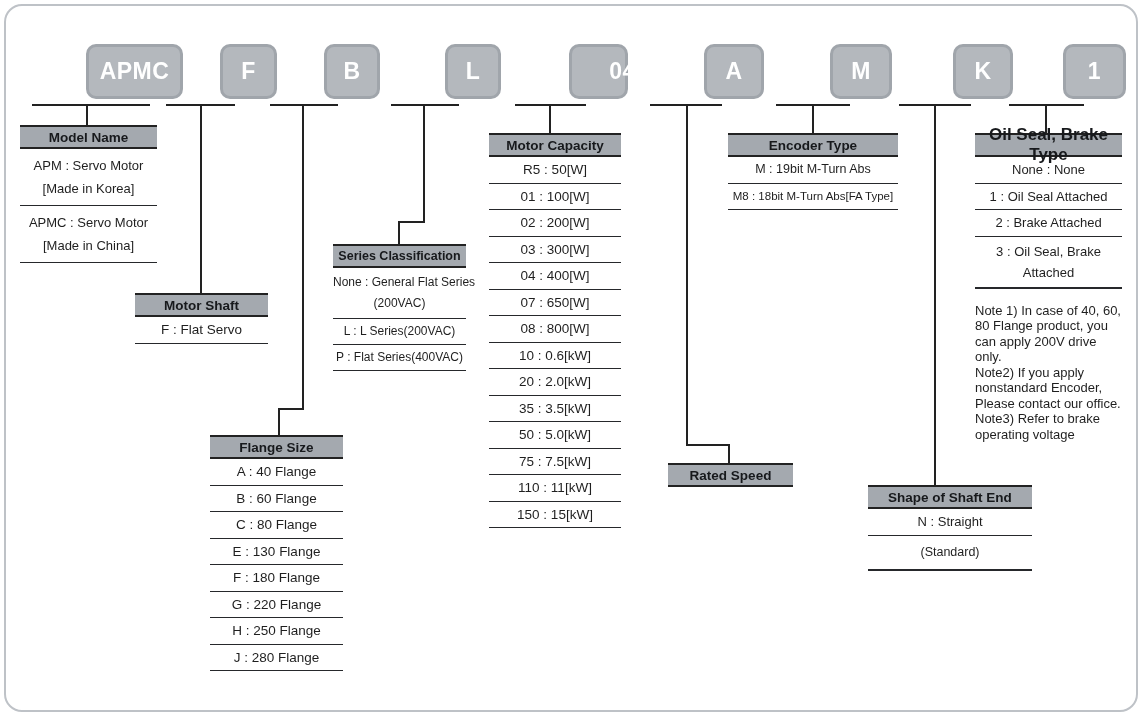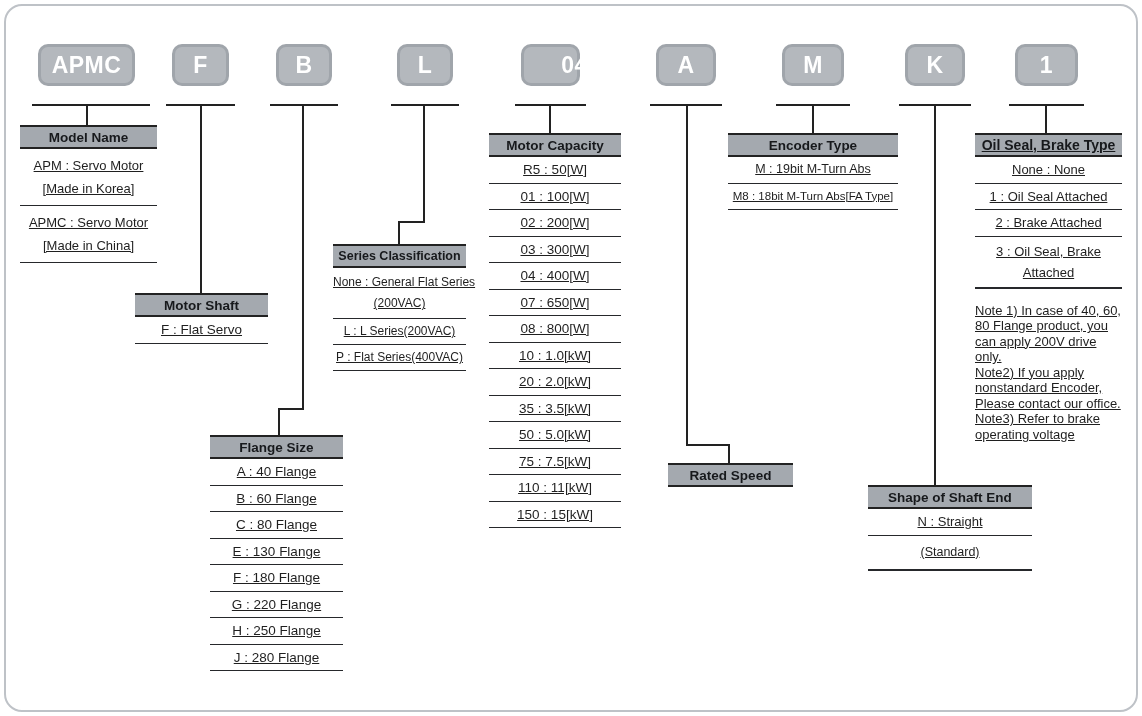--- a/index.html
+++ b/index.html
@@ -1,52 +1,52 @@
 <!DOCTYPE html>
 <html style="--code-box-fill: #b4b8bd; --code-box-border: #a0a5ab; --header-fill: #a4a9af; --line: #222222;"><head>
 <meta charset="utf-8">
 <style>
   html,body{margin:0;padding:0;background:#fff;}
   body{font-family:"Liberation Sans","DejaVu Sans",sans-serif;color:#1f1f1f;}
   .stage{position:relative;width:1142px;height:716px;background:#fff;overflow:hidden;}
   .frame{position:absolute;left:4px;top:4px;right:4px;bottom:4px;border:2px solid #bec2c7;border-radius:18px;}
 
   
-  .code-box{position:absolute;top:44px;height:42px;box-sizing:border-box;
+  .code-box{position:absolute;top:44px;height:55px;box-sizing:border-box;
     background:var(--code-box-fill,#b4b8bd);border:3px solid var(--code-box-border,#a0a5ab);
     border-radius:10px;color:#fff;font-weight:bold;font-size:23px;
-    display:flex;align-items:center;justify-content:center;letter-spacing:.5px;}
+    display:flex;align-items:center;justify-content:center;letter-spacing:.5px;margin-left:48px;}
 
   
   .hline,.vline{position:absolute;background:var(--line,#222);display:block;}
   .hline{height:2px;}
   .vline{width:2px;}
 
   
   .section{position:absolute;text-align:center;box-sizing:border-box;}
   .sec-header{box-sizing:border-box;height:24px;background:var(--header-fill,#a4a9af);
     border-top:2px solid var(--line,#222);border-bottom:2px solid var(--line,#222);
     font-weight:bold;font-size:13.5px;color:#17191c;
     display:flex;align-items:center;justify-content:center;}
   .sec-row{border-bottom:1px solid #26282b;}
   .sec-row.multi{padding:4px 0;}
-  .sec-line{font-size:13.5px;line-height:21px;white-space:nowrap;text-decoration:underline;}
+  .sec-line{font-size:13.5px;line-height:21px;white-space:nowrap;}
   .sec-line:only-child{line-height:25.5px;}
 
   #sec-model .sec-line{font-size:13px;line-height:23px;}
   #sec-model .sec-row.multi{padding:5px 0;}
   #sec-series .sec-header{font-size:12.5px;}
   #sec-series .sec-line{font-size:12px;}
   #sec-series .sec-line:only-child{line-height:25px;}
   #sec-encoder .sec-line{font-size:12.5px;}
   #sec-encoder .sec-row:last-child .sec-line{font-size:11.5px;}
   #sec-shaftend .sec-line{font-size:13px;}
   #sec-shaftend .sec-row.multi .sec-line{font-size:12.5px;}
   #sec-shaftend .sec-row:last-child{border-bottom-width:2px;}
-  #sec-oilseal .sec-header{font-size:14px;text-decoration:underline;}
+  #sec-oilseal .sec-header{font-size:17px;}
   #sec-oilseal .sec-line{font-size:13px;}
   #sec-oilseal .rows .sec-row:last-child{border-bottom-width:2px;}
 
   .notes{margin-top:14px;text-align:left;}
   .notes .sec-row{border-bottom:none;padding:0;}
   .notes .sec-line,.notes .sec-line:only-child{font-size:12px;line-height:15.5px;white-space:normal;}
 </style>
 </head>
 <body>
 
@@ -179,21 +179,21 @@
         <div class="sec-row">
           <div class="sec-line">04 : 400[W]</div>
         </div>
         <div class="sec-row">
           <div class="sec-line">07 : 650[W]</div>
         </div>
         <div class="sec-row">
           <div class="sec-line">08 : 800[W]</div>
         </div>
         <div class="sec-row">
-          <div class="sec-line">10 : 1.0[kW]</div>
+          <div class="sec-line">10 : 0.6[kW]</div>
         </div>
         <div class="sec-row">
           <div class="sec-line">20 : 2.0[kW]</div>
         </div>
         <div class="sec-row">
           <div class="sec-line">35 : 3.5[kW]</div>
         </div>
         <div class="sec-row">
           <div class="sec-line">50 : 5.0[kW]</div>
         </div>

